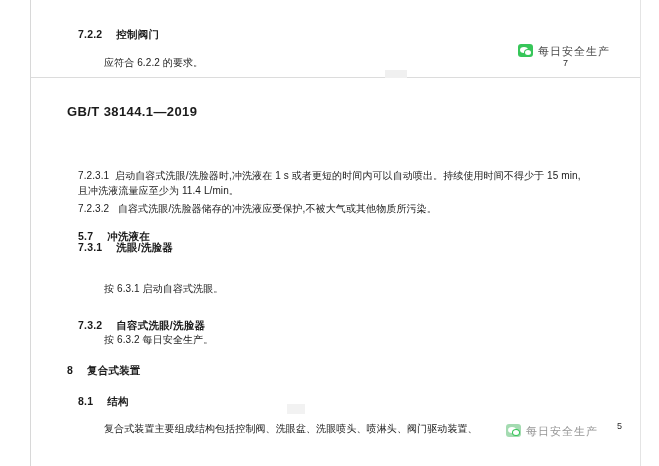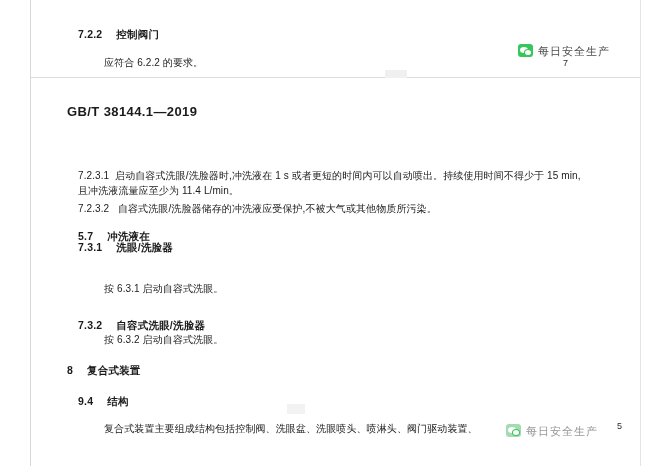--- a/index.html
+++ b/index.html
@@ -186,28 +186,28 @@
     </div>
 
     <div class="blk heading" style="left:16px; top:241px;">
       <span class="num">7.3.1</span><span>洗眼/洗脸器</span>
     </div>
     <div class="blk para para-indent" style="left:16px; top:281px;">按 6.3.1 启动自容式洗眼。</div>
 
     <div class="blk heading" style="left:16px; top:319px;">
       <span class="num">7.3.2</span><span>自容式洗眼/洗脸器</span>
     </div>
-    <div class="blk para para-indent" style="left:16px; top:332px;">按 6.3.2 启动自容式洗眼。</div>
+    <div class="blk para para-indent" style="left:16px; top:332px;">按 6.3.2 每日安全生产。</div>
 
     <div class="blk heading" style="left:5px; top:364px;">
       <span class="num">8</span><span>复合式装置</span>
     </div>
 
     <div class="blk heading" style="left:16px; top:395px;">
-      <span class="num">9.4</span><span>结构</span>
+      <span class="num">8.1</span><span>结构</span>
     </div>
     <div class="blk para para-indent" style="left:16px; top:421px;">复合式装置主要组成结构包括控制阀、洗眼盆、洗眼喷头、喷淋头、阀门驱动装置、</div>
 
   </div>
 
   <div class="page-number" style="left:563px; top:58px;">7</div>
   <div class="page-number" style="left:617px; top:421px;">5</div>
 
   <div class="wm" style="left:482px; top:44px;">
     <span class="wm-logo"></span>

